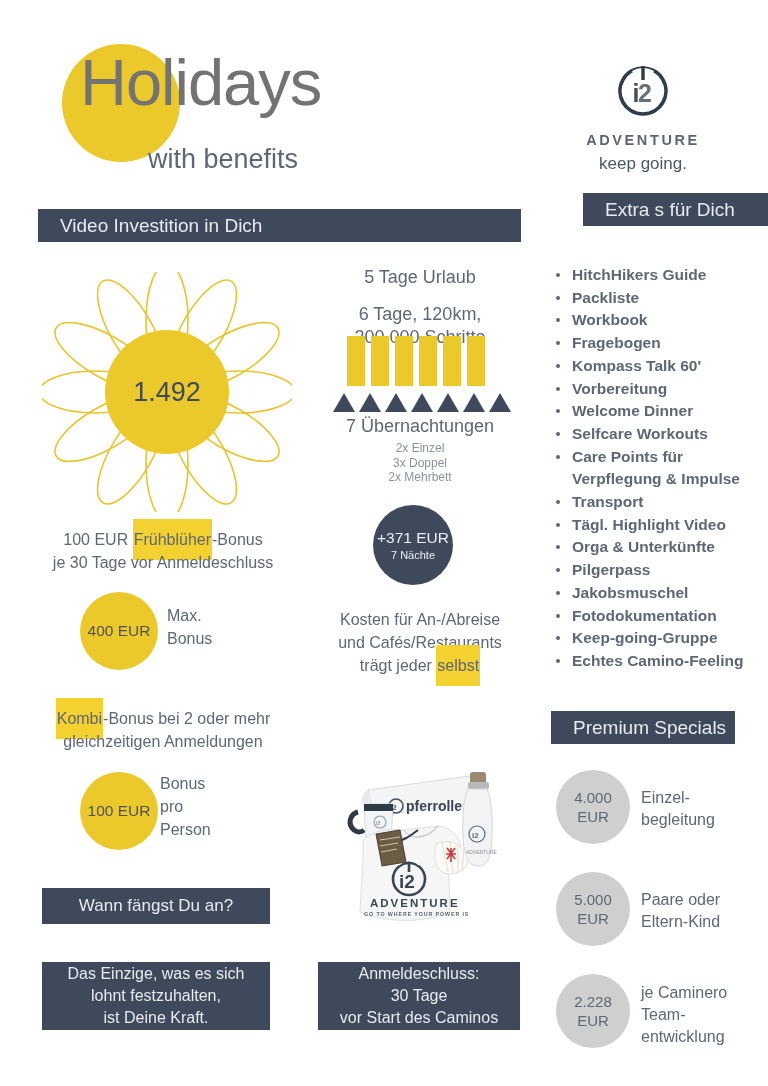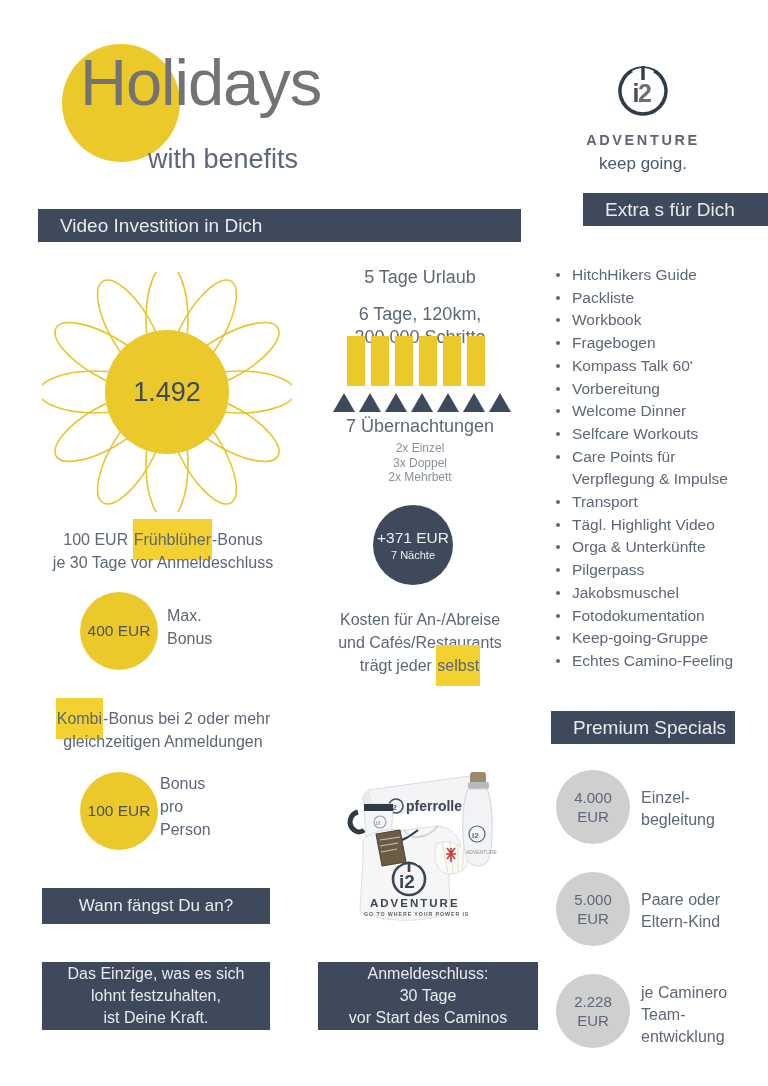--- a/index.html
+++ b/index.html
@@ -72,21 +72,21 @@
     text-align:center; font-weight:300;
   }
   .circ.dark { background:#3e4a5c; color:#eceff3; }
   .circ.yellow { background:#ecc92a; color:#4c525c; }
   .circ.grey { background:#cfcfcf; color:#5d6775; }
 
   
   .extras { position:absolute; left:552px; top:264px; width:212px; }
   .extras li {
     list-style:none; position:relative; padding-left:20px;
-    font-size:15.5px; line-height:22.7px; color:#5d6775; font-weight:400;
+    font-size:15.5px; line-height:22.7px; color:#5d6775; font-weight:700;
   }
   .extras li:before {
     content:""; position:absolute; left:4px; top:9px;
     width:4px; height:4px; border-radius:50%; background:#5d6775;
   }
   .extras li.cont:before { display:none; }
 
   
   .photo { position:absolute; left:330px; top:762px; width:180px; height:175px; }
 </style>
@@ -264,21 +264,21 @@
       </g>
 
       <g>
         <path d="M106 82 C118 76 134 82 137 96 C139 106 130 112 120 112 C108 112 102 100 106 82 Z" fill="#fbfaf6" stroke="#e4e0d6" stroke-width="1"></path>
         <path d="M112 80 L118 110 M120 79 L123 111 M128 82 L128 110 M134 88 L132 109" stroke="#e0dbcf" stroke-width="0.9"></path>
         <path d="M121 86 L121 100 M116 92 L126 92 M117 97 L125 86 M125 97 L117 86" stroke="#cd3b3b" stroke-width="1.6"></path>
       </g>
     </svg>
   </div>
 
-  <div class="bar" style="left:318px; top:962px; width:220px; height:68px; flex-direction:column; justify-content:center; font-size:16px; line-height:22px; text-align:center; padding:0 6px;">
+  <div class="bar" style="left:318px; top:962px; width:202px; height:68px; flex-direction:column; justify-content:center; font-size:16px; line-height:22px; text-align:center; padding:0 6px;">
     <span>Anmeldeschluss:</span>
     <span>30 Tage</span>
     <span>vor Start des Caminos</span>
   </div>
 
   <ul class="extras">
       <li>HitchHikers Guide</li>
       <li>Packliste</li>
       <li>Workbook</li>
       <li>Fragebogen</li>

